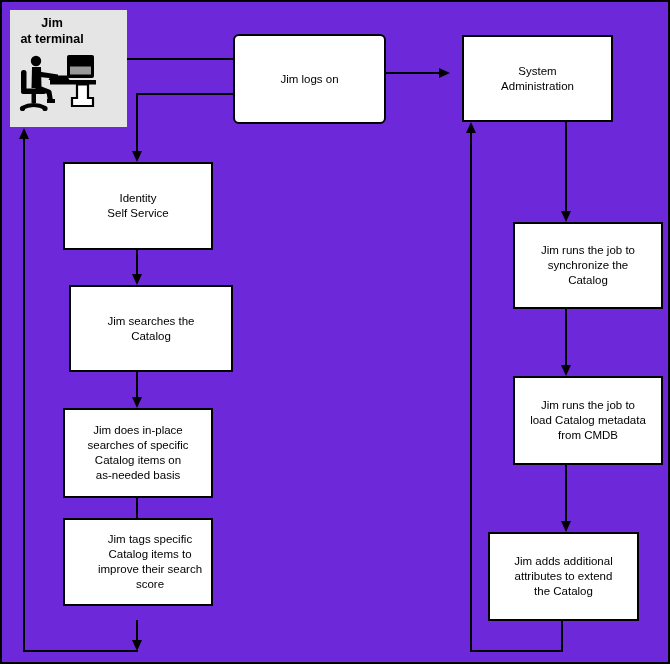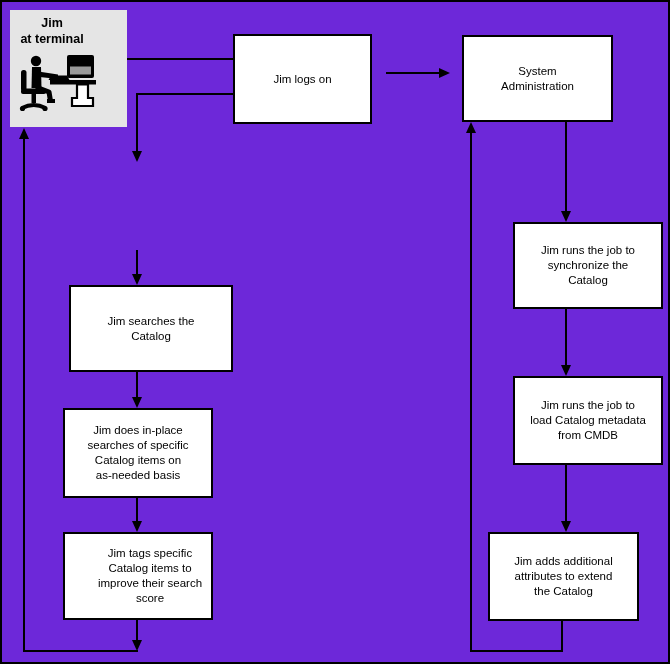--- a/index.html
+++ b/index.html
@@ -84,30 +84,32 @@
       <rect x="36" y="30" width="46" height="4.5" fill="#000"></rect>
       <path d="M63 34.5 L74 34.5 L74 48 L79 48 L79 56 L58 56 L58 48 L63 48 Z" fill="#fff" stroke="#000" stroke-width="2.2"></path>
 
       <rect x="53" y="5" width="27" height="23" rx="2" fill="#000"></rect>
       <rect x="56" y="16.5" width="21" height="8" fill="#999999"></rect>
 
       <polygon points="37,25.5 53,25.5 55.5,30 34.5,30" fill="#000"></polygon>
     </svg>
   </div>
 
-  <div class="node" style="left:231px; top:32px;  width:139px; height:90px;">Jim logs on</div>
+  <div class="node" style="left:231px; top:32px;  width:153px; height:90px;border-radius:6px;">Jim logs on</div>
   <div class="node" style="left:460px; top:33px;  width:151px; height:87px;">System
 Administration</div>
+  <div class="node" style="left:61px;  top:160px; width:150px; height:88px;">Identity
+Self Service</div>
   <div class="node" style="left:67px;  top:283px; width:164px; height:87px;">Jim searches the
 Catalog</div>
   <div class="node" style="left:61px;  top:406px; width:150px; height:90px;">Jim does in-place
 searches of specific
 Catalog items on
 as-needed basis</div>
-  <div class="node" style="left:61px;  top:530px; width:150px; height:88px;padding-left:24px;">Jim tags specific
+  <div class="node" style="left:61px;  top:516px; width:150px; height:88px;padding-left:24px;">Jim tags specific
 Catalog items to
 improve their search
 score</div>
   <div class="node" style="left:511px; top:220px; width:150px; height:87px;">Jim runs the job to
 synchronize the
 Catalog</div>
   <div class="node" style="left:511px; top:374px; width:150px; height:89px;">Jim runs the job to
 load Catalog metadata
 from CMDB</div>
   <div class="node" style="left:486px; top:530px; width:151px; height:89px;">Jim adds additional

